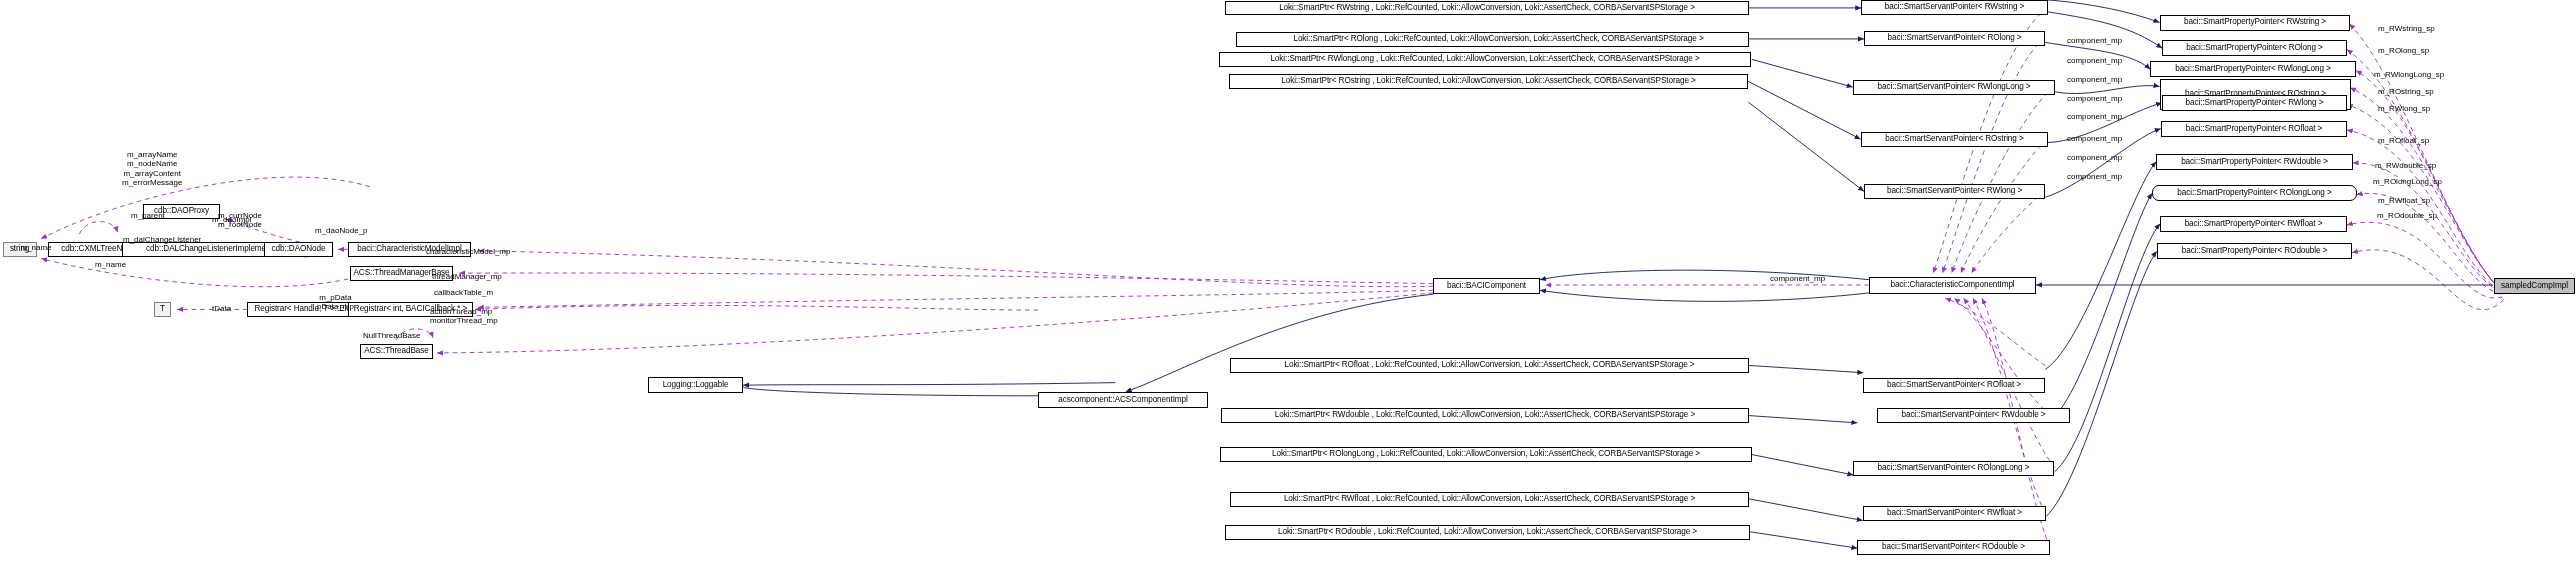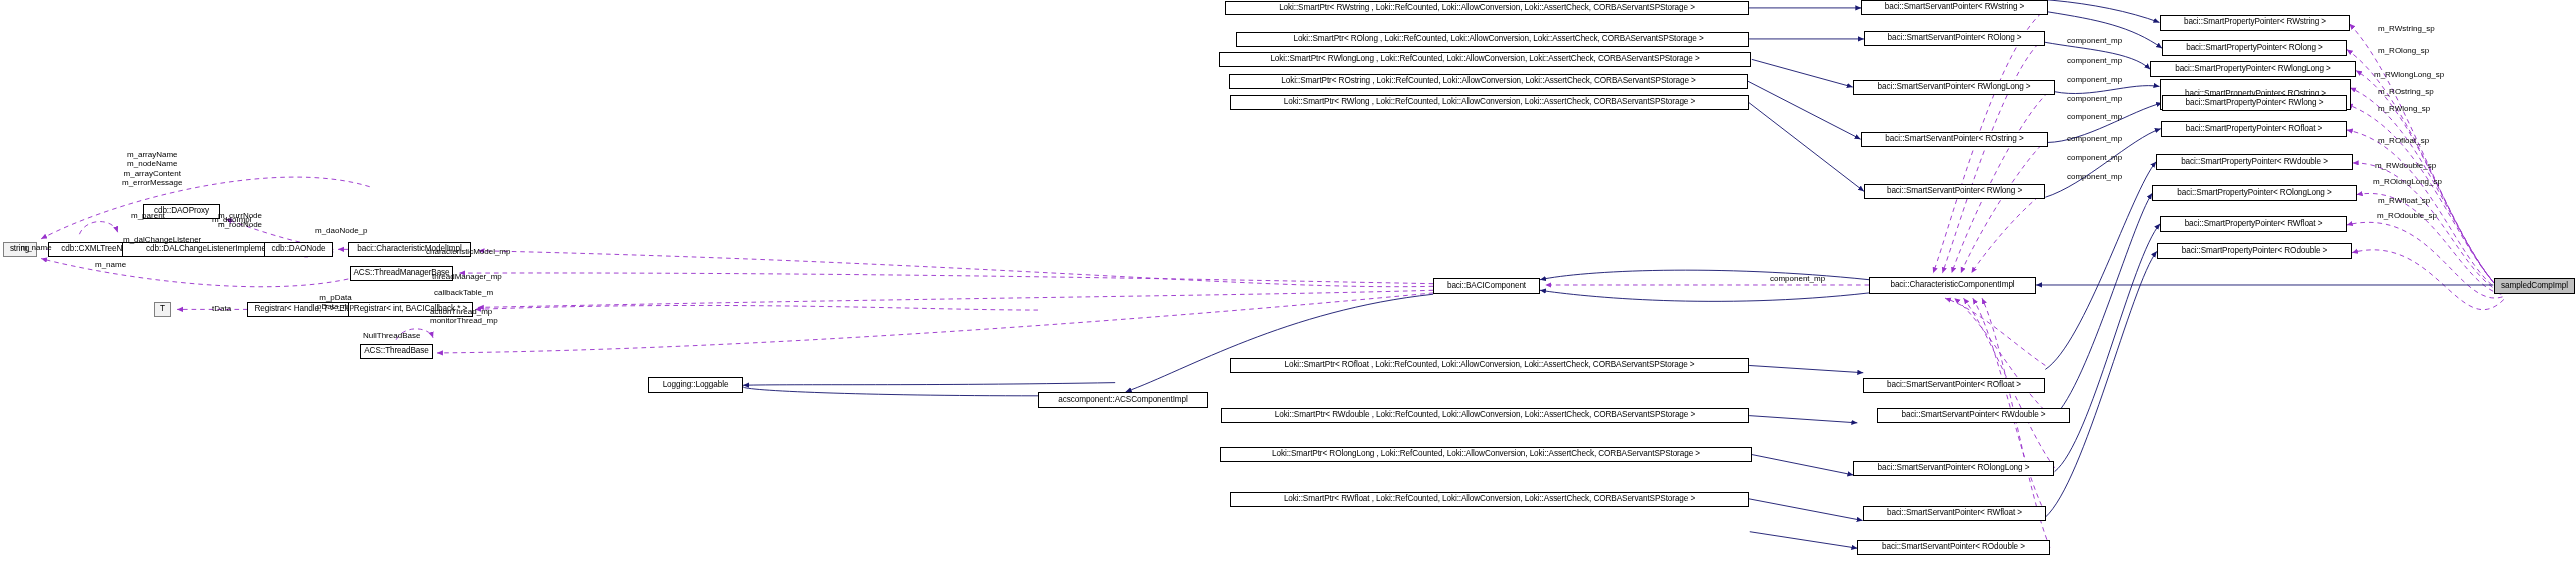--- a/index.html
+++ b/index.html
@@ -180,45 +180,45 @@
   <div class="node" style="left:1433px;top:278px;width:107px;height:16px;">baci::BACIComponent</div>
 
   <div class="node" style="left:1869px;top:277px;width:167px;height:17px;">baci::CharacteristicComponentImpl</div>
 
   <div class="node center" style="left:2494px;top:278px;width:81px;height:16px;">sampledCompImpl</div>
 
   <div class="node" style="left:1225px;top:0.7px;width:524px;height:14.5px;">Loki::SmartPtr&lt; RWstring , Loki::RefCounted, Loki::AllowConversion, Loki::AssertCheck, CORBAServantSPStorage &gt;</div>
   <div class="node" style="left:1236px;top:32px;width:513px;height:14.5px;padding-left:16px;">Loki::SmartPtr&lt; ROlong , Loki::RefCounted, Loki::AllowConversion, Loki::AssertCheck, CORBAServantSPStorage &gt;</div>
   <div class="node" style="left:1219px;top:52px;width:532px;height:14.5px;">Loki::SmartPtr&lt; RWlongLong , Loki::RefCounted, Loki::AllowConversion, Loki::AssertCheck, CORBAServantSPStorage &gt;</div>
   <div class="node" style="left:1229px;top:74px;width:519px;height:14.5px;">Loki::SmartPtr&lt; ROstring , Loki::RefCounted, Loki::AllowConversion, Loki::AssertCheck, CORBAServantSPStorage &gt;</div>
-  <div class="node" style="left:1230px;top:95px;width:519px;height:14.5px;">Loki::SmartPtr&lt; RWlong , Loki::RefCounted, Loki::AllowConversion, Loki::AssertCheck, CORBAServantSPStorage &gt;</div>
   <div class="node" style="left:1230px;top:358px;width:519px;height:14.5px;">Loki::SmartPtr&lt; ROfloat , Loki::RefCounted, Loki::AllowConversion, Loki::AssertCheck, CORBAServantSPStorage &gt;</div>
   <div class="node" style="left:1221px;top:408px;width:528px;height:14.5px;">Loki::SmartPtr&lt; RWdouble , Loki::RefCounted, Loki::AllowConversion, Loki::AssertCheck, CORBAServantSPStorage &gt;</div>
   <div class="node" style="left:1220px;top:447px;width:532px;height:14.5px;">Loki::SmartPtr&lt; ROlongLong , Loki::RefCounted, Loki::AllowConversion, Loki::AssertCheck, CORBAServantSPStorage &gt;</div>
   <div class="node" style="left:1230px;top:492px;width:519px;height:14.5px;">Loki::SmartPtr&lt; RWfloat , Loki::RefCounted, Loki::AllowConversion, Loki::AssertCheck, CORBAServantSPStorage &gt;</div>
+  <div class="node" style="left:1225px;top:525px;width:525px;height:14.5px;">Loki::SmartPtr&lt; ROdouble , Loki::RefCounted, Loki::AllowConversion, Loki::AssertCheck, CORBAServantSPStorage &gt;</div>
 
   <div class="node" style="left:1861px;top:0px;width:187px;height:14.5px;">baci::SmartServantPointer&lt; RWstring &gt;</div>
   <div class="node" style="left:1864px;top:31px;width:181px;height:14.5px;">baci::SmartServantPointer&lt; ROlong &gt;</div>
   <div class="node" style="left:1853px;top:80px;width:202px;height:14.5px;">baci::SmartServantPointer&lt; RWlongLong &gt;</div>
   <div class="node" style="left:1861px;top:132px;width:187px;height:14.5px;">baci::SmartServantPointer&lt; ROstring &gt;</div>
   <div class="node" style="left:1864px;top:184px;width:181px;height:14.5px;">baci::SmartServantPointer&lt; RWlong &gt;</div>
   <div class="node" style="left:1863px;top:378px;width:182px;height:14.5px;">baci::SmartServantPointer&lt; ROfloat &gt;</div>
   <div class="node" style="left:1857px;top:408px;width:193px;height:14.5px;margin-left:20px;">baci::SmartServantPointer&lt; RWdouble &gt;</div>
   <div class="node" style="left:1853px;top:461px;width:201px;height:14.5px;">baci::SmartServantPointer&lt; ROlongLong &gt;</div>
   <div class="node" style="left:1863px;top:506px;width:183px;height:14.5px;">baci::SmartServantPointer&lt; RWfloat &gt;</div>
   <div class="node" style="left:1857px;top:540px;width:193px;height:14.5px;">baci::SmartServantPointer&lt; ROdouble &gt;</div>
 
   <div class="node" style="left:2160px;top:14.5px;width:190px;height:16px;">baci::SmartPropertyPointer&lt; RWstring &gt;</div>
   <div class="node" style="left:2162px;top:40px;width:185px;height:16px;">baci::SmartPropertyPointer&lt; ROlong &gt;</div>
   <div class="node" style="left:2150px;top:61px;width:206px;height:16px;">baci::SmartPropertyPointer&lt; RWlongLong &gt;</div>
   <div class="node" style="left:2160px;top:79px;width:191px;height:31px;">baci::SmartPropertyPointer&lt; ROstring &gt;</div>
   <div class="node" style="left:2162px;top:95px;width:185px;height:16px;">baci::SmartPropertyPointer&lt; RWlong &gt;</div>
   <div class="node" style="left:2161px;top:121px;width:186px;height:16px;">baci::SmartPropertyPointer&lt; ROfloat &gt;</div>
   <div class="node" style="left:2156px;top:154px;width:197px;height:16px;">baci::SmartPropertyPointer&lt; RWdouble &gt;</div>
-  <div class="node" style="left:2152px;top:185px;width:205px;height:16px;">baci::SmartPropertyPointer&lt; ROlongLong &gt;</div>
+  <div class="node" style="left:2152px;top:185px;width:205px;height:16px;border-radius:7px;">baci::SmartPropertyPointer&lt; ROlongLong &gt;</div>
   <div class="node" style="left:2160px;top:216px;width:187px;height:16px;">baci::SmartPropertyPointer&lt; RWfloat &gt;</div>
   <div class="node" style="left:2157px;top:243px;width:195px;height:16px;">baci::SmartPropertyPointer&lt; ROdouble &gt;</div>
 
   <div class="edge-label" style="left:122px;top:150px;">m_arrayName
 m_nodeName
 m_arrayContent
 m_errorMessage</div>
   <div class="edge-label" style="left:131px;top:211px;">m_parent</div>
   <div class="edge-label" style="left:218px;top:211px;">m_currNode
 m_rootNode</div>

